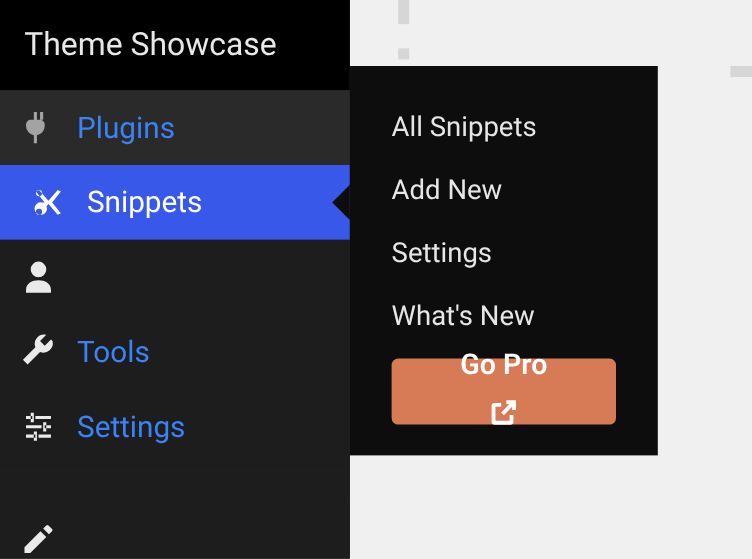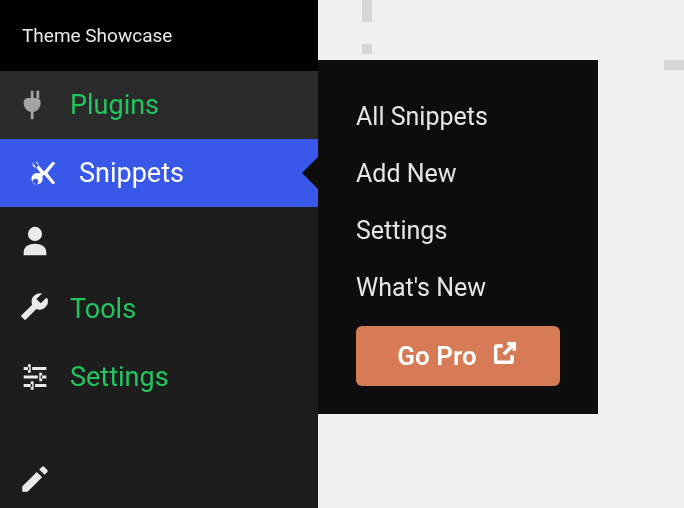--- a/index.html
+++ b/index.html
@@ -9,33 +9,33 @@
   .sidebar {
     position: absolute;
     left: 0; top: 0;
     width: 318px; height: 508px;
     background: #1d1d1d;
     color: #eee;
   }
 
   .sidebar-top {
     padding: 24px 0 24px 22px;
-    font-size: 19px;
+    font-size: 29px;
     color: #e8e8e8;
     background: #000;
   }
 
   .menu-item {
     display: flex;
     align-items: center;
     gap: 18px;
     padding: 0 0 0 18px;
     height: 68px;
     font-size: 27px;
-    color: #22c55e;
+    color: #3b82f6;
     cursor: pointer;
     position: relative;
     background: #1d1d1d;
   }
   .menu-item.plugins { background: #2a2a2a; }
   .menu-item.active {
     background: #3858e9;
     color: #fff;
     padding-left: 27px;
   }
@@ -78,20 +78,21 @@
     background: #d67b56;
     border-radius: 6px;
     display: flex;
     align-items: center;
     justify-content: center;
     gap: 14px;
     color: #fff;
     font-size: 26px;
     font-weight: 600;
     cursor: pointer;
+    flex-direction: column;
   }
   .go-pro svg { width: 28px; height: 28px; fill: none; stroke: #fff; stroke-width: 3; }
 
   .bg-marks {
     position: absolute;
     left: 352px; top: 0;
     width: 332px; height: 70px;
   }
   .bg-marks span {
     position: absolute;

